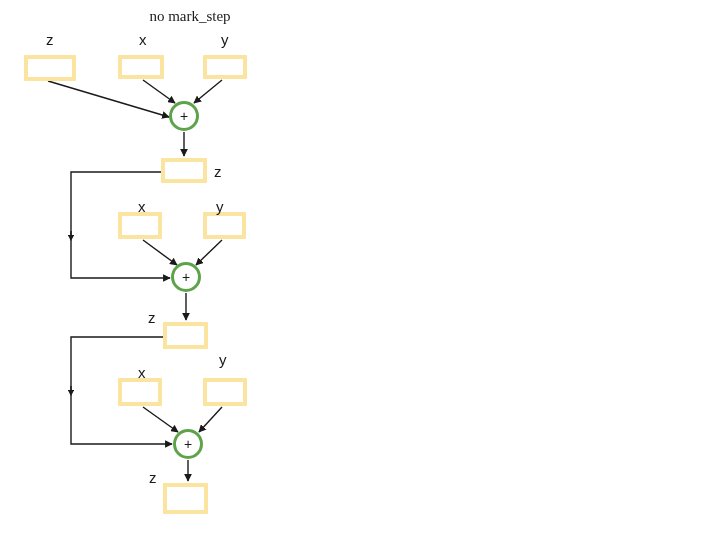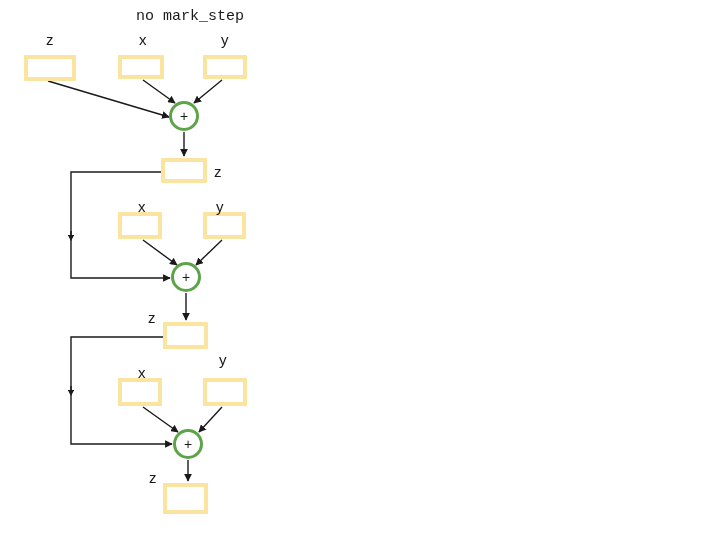--- a/index.html
+++ b/index.html
@@ -23,21 +23,21 @@
     height: 540px;
   }
   .graph-title {
     position: absolute;
     left: 0;
     top: 7px;
     width: 380px;
     text-align: center;
     font-size: 15px;
     color: #1a1a1a;
-    font-family: Liberation Mono, monospace;
+    font-family: Liberation Serif, serif;
     white-space: nowrap;
   }
   .var-label {
     position: absolute;
     font-size: 15px;
     color: #1a1a1a;
     font-family: "Liberation Sans", sans-serif;
     white-space: nowrap;
     line-height: 1;
   }

